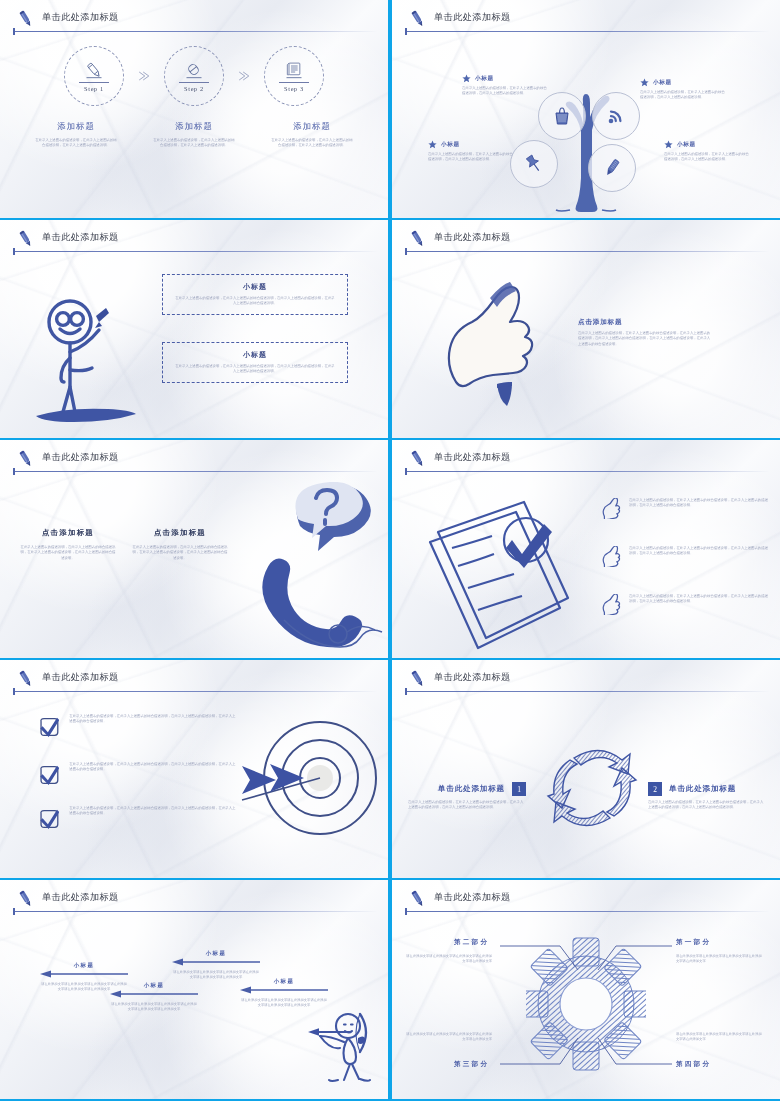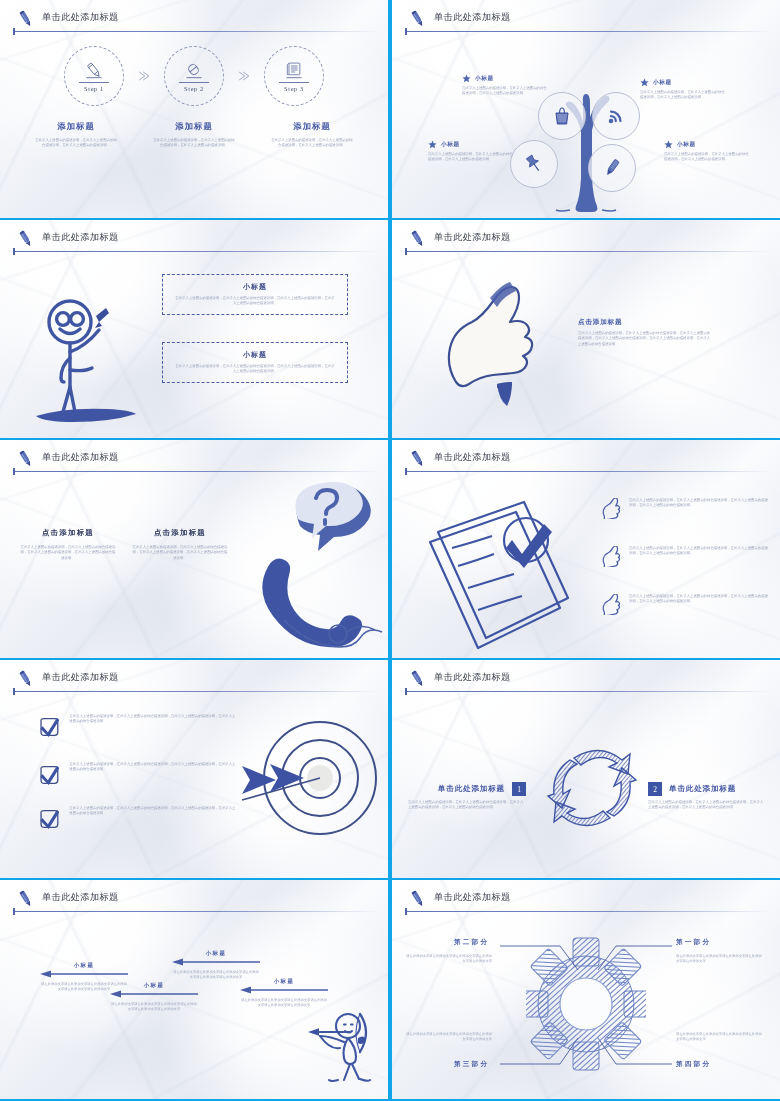--- a/index.html
+++ b/index.html
@@ -53,21 +53,21 @@
   
   .s1-steps{position:absolute;top:10px;left:0;right:0;display:flex;justify-content:center;align-items:center;gap:12px;}
   .s1-circ{width:58px;height:58px;border-radius:50%;border:1.1px dashed #8a93b6;position:relative;
     display:flex;flex-direction:column;align-items:center;justify-content:center;}
   .s1-ic{width:24px;height:20px;display:block;}
   .s1-line{width:30px;height:1px;background:#6f7ba9;margin:1px 0 2px;}
   .s1-lbl{font-size:6.4px;color:#47506f;letter-spacing:.6px;font-family:"Liberation Serif",serif;}
   .s1-arr{width:16px;height:16px;opacity:.75;}
   .s1-cols{position:absolute;top:85px;left:0;right:0;display:flex;justify-content:center;gap:36px;}
   .s1-col{width:82px;text-align:center;}
-  .s1-h{font-size:8.4px;color:#4a5da6;font-weight:bold;letter-spacing:1px;margin-bottom:6px;}
+  .s1-h{font-size:8.4px;color:#4a5da6;font-weight:normal;letter-spacing:1px;margin-bottom:6px;}
 
   
   .s2-blk{position:absolute;width:86px;}
   .s2-hd{display:flex;align-items:center;gap:4px;margin-bottom:3px;}
   .s2-hd .ttl{font-size:5.6px;color:#4a5da6;font-weight:bold;letter-spacing:.6px;}
   .s2-node{position:absolute;width:46px;height:46px;border-radius:50%;
     border:1px solid #b9c0d4;background:rgba(244,245,249,.75);display:flex;align-items:center;justify-content:center;}
 
   
   .s3-box{position:absolute;border:1.1px dashed #4a5da6;left:162px;width:186px;padding:7px 12px;box-sizing:border-box;}

